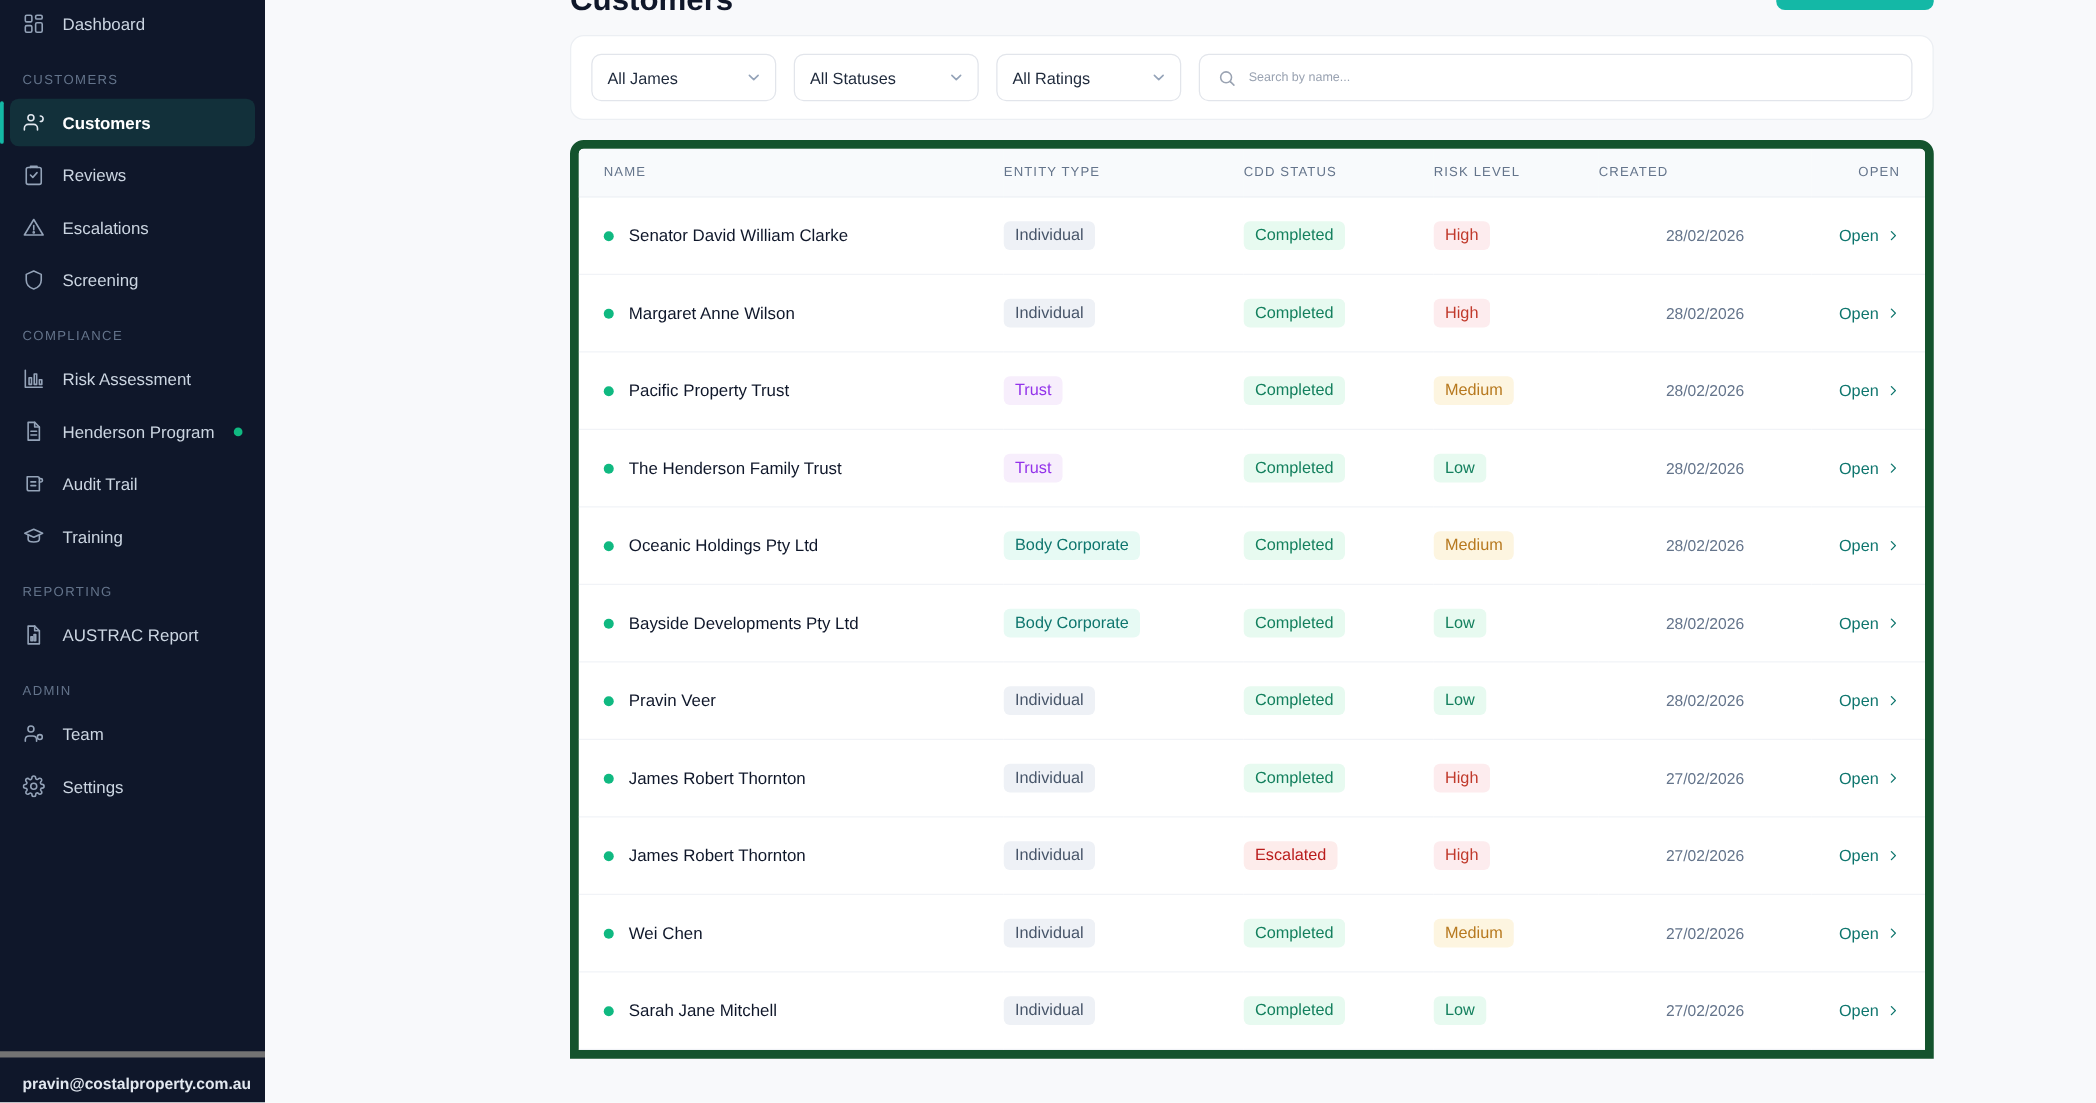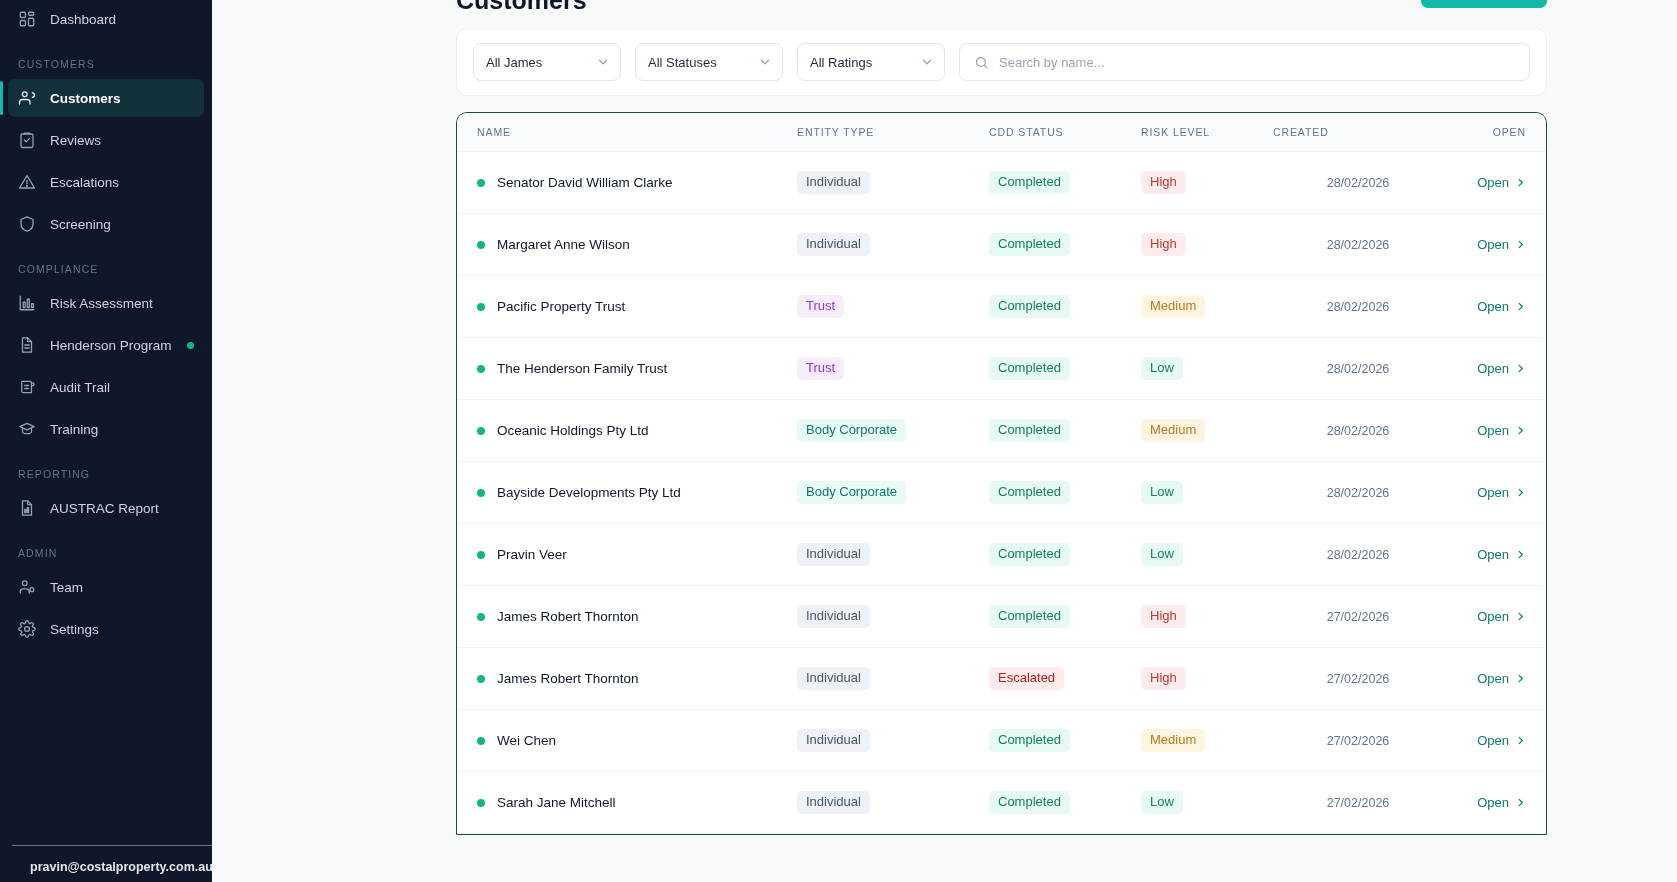--- a/index.html
+++ b/index.html
@@ -57,22 +57,22 @@
     color: #64748b;
     font-size: 10.5px;
     letter-spacing: 1.1px;
     padding: 0 18px;
     margin-top: 20px;
     margin-bottom: 9px;
     text-transform: uppercase;
   }
   .sb-footer {
     position: absolute;
-    left: 12px; right: 0; bottom: 0;
-    border-top: 1px solid #737373;
+    left: 0; right: 0; bottom: 0;
+    border-top: 5px solid #737373;
     padding: 14px 18px 8px 18px;
   }
   .sb-email { color: #e2e8f0; font-size: 12.5px; font-weight: bold; white-space: nowrap; }
 
   
   .main {
     flex: 1;
     height: 882px;
     background: #f8f9fb;
     position: relative;
@@ -139,32 +139,32 @@
     border-radius: 8px;
     background: #ffffff;
     display: flex; align-items: center;
     gap: 10px;
     padding: 0 14px;
   }
   .search-wrap .sico { color: #9aa3b2; width: 15px; height: 15px; flex: 0 0 15px; }
   .search-wrap .sico svg { width: 15px; height: 15px; display: block; }
   .search-input {
     flex: 1; border: none; outline: none;
-    font-size: 13px;
+    font-size: 10px;
     font-family: "Liberation Sans", sans-serif;
     color: #1e293b;
     background: transparent;
   }
   .search-input::placeholder { color: #9aa3b2; }
 
   
   .table-card {
     margin-top: 16px;
     background: #ffffff;
-    border: 1px solid #14532d;
+    border: 7px solid #14532d;
     border-radius: 11px 11px 0 0;
     overflow: hidden;
   }
   table { width: 100%; border-collapse: collapse; table-layout: fixed; }
   thead tr { background: #f8fafc; }
   thead th {
     text-align: left;
     font-size: 10.5px;
     letter-spacing: 0.9px;
     color: #64748b;

